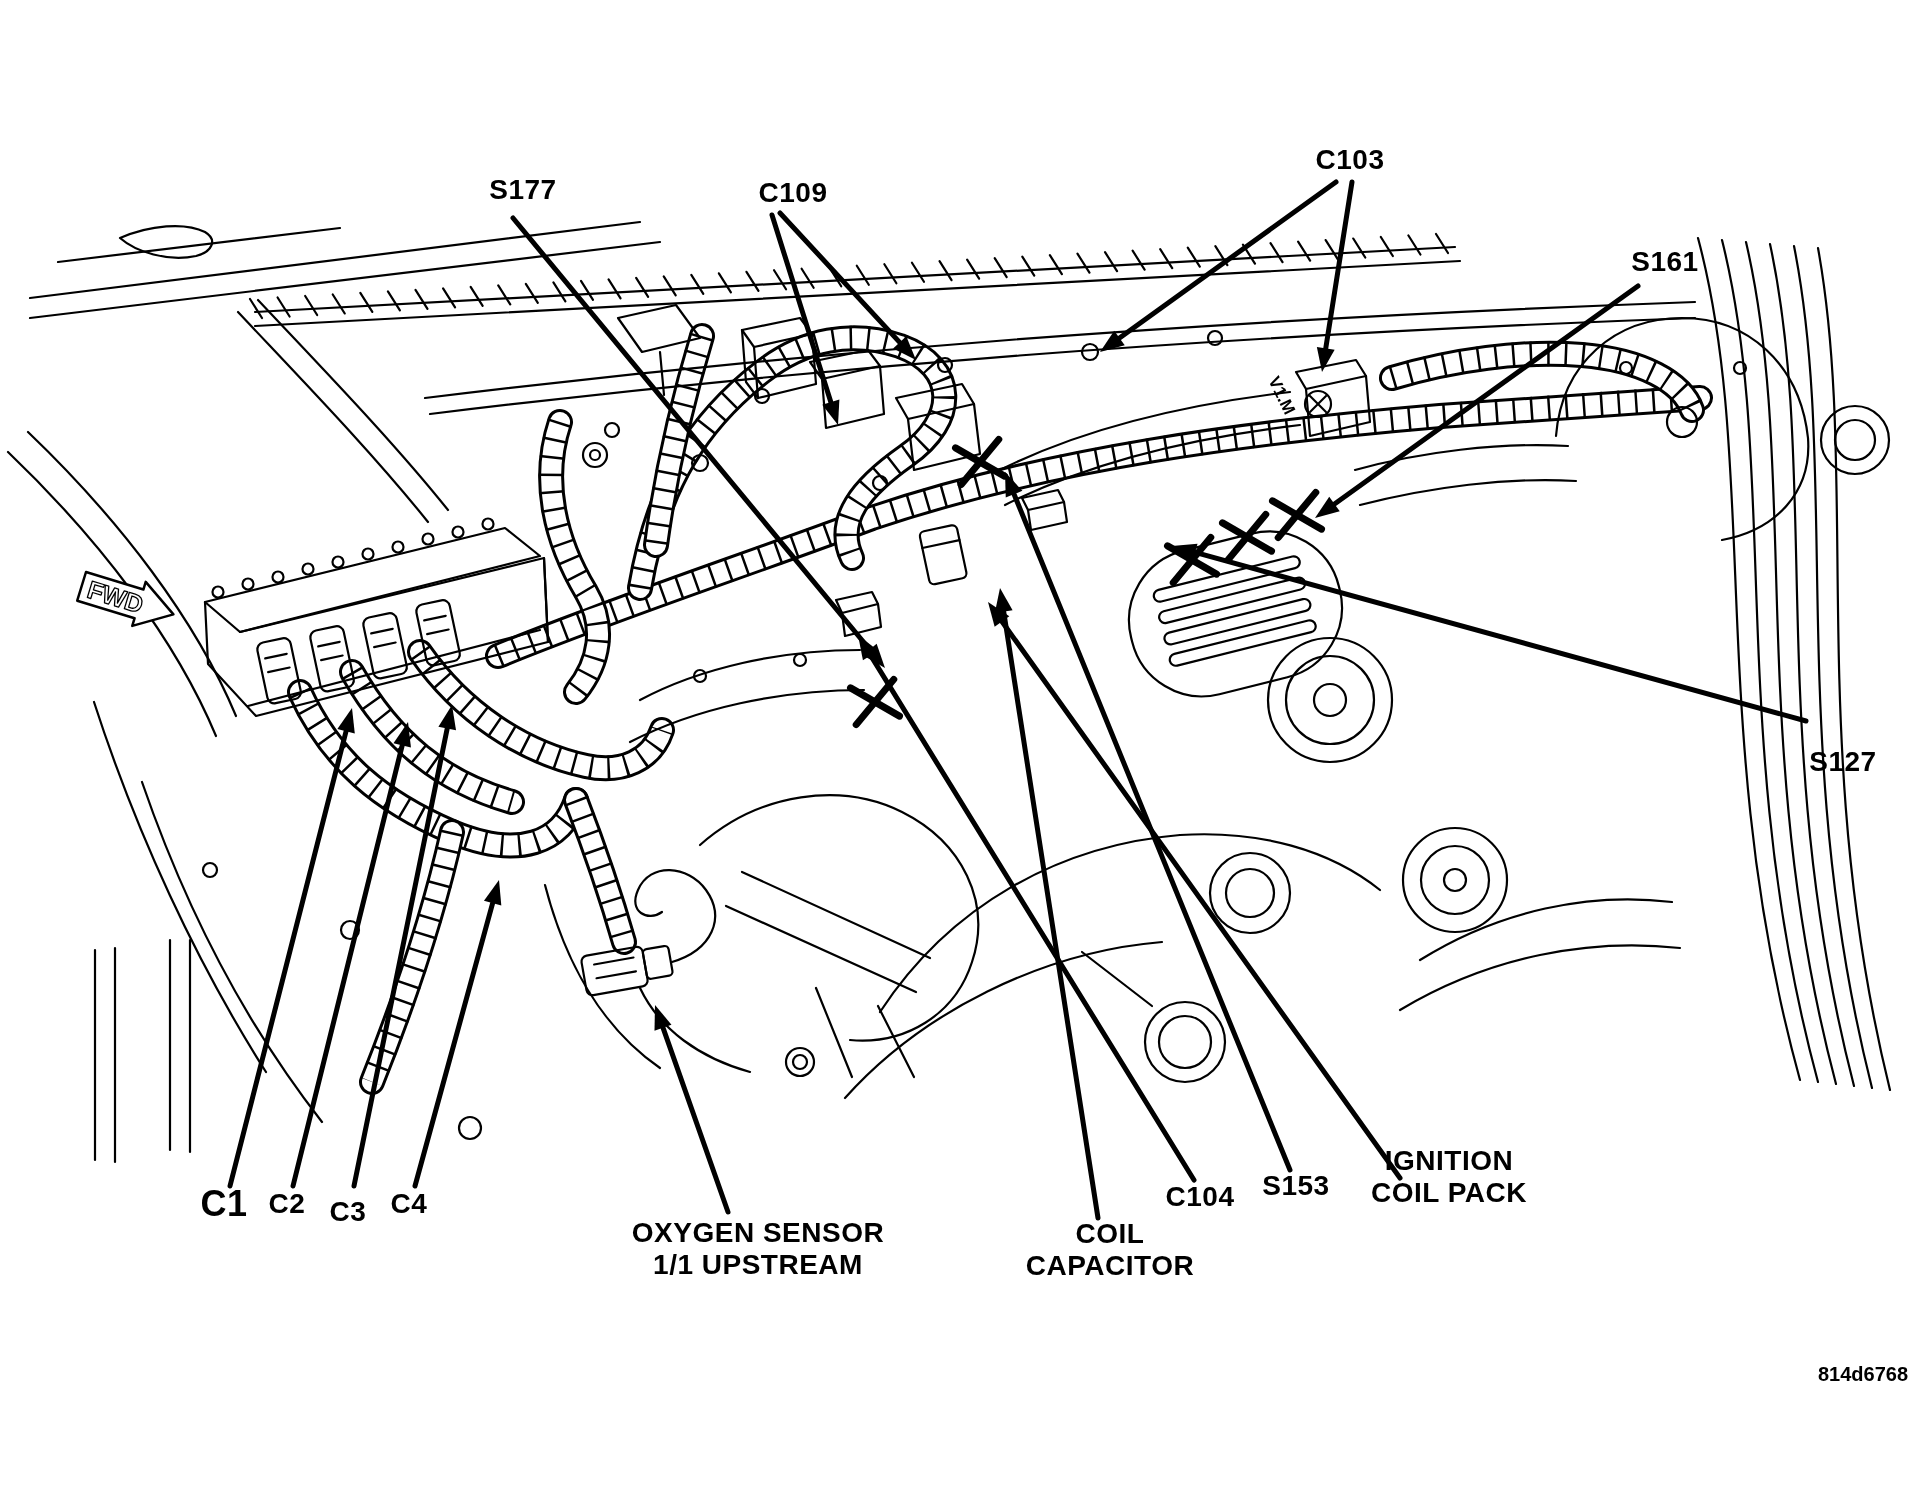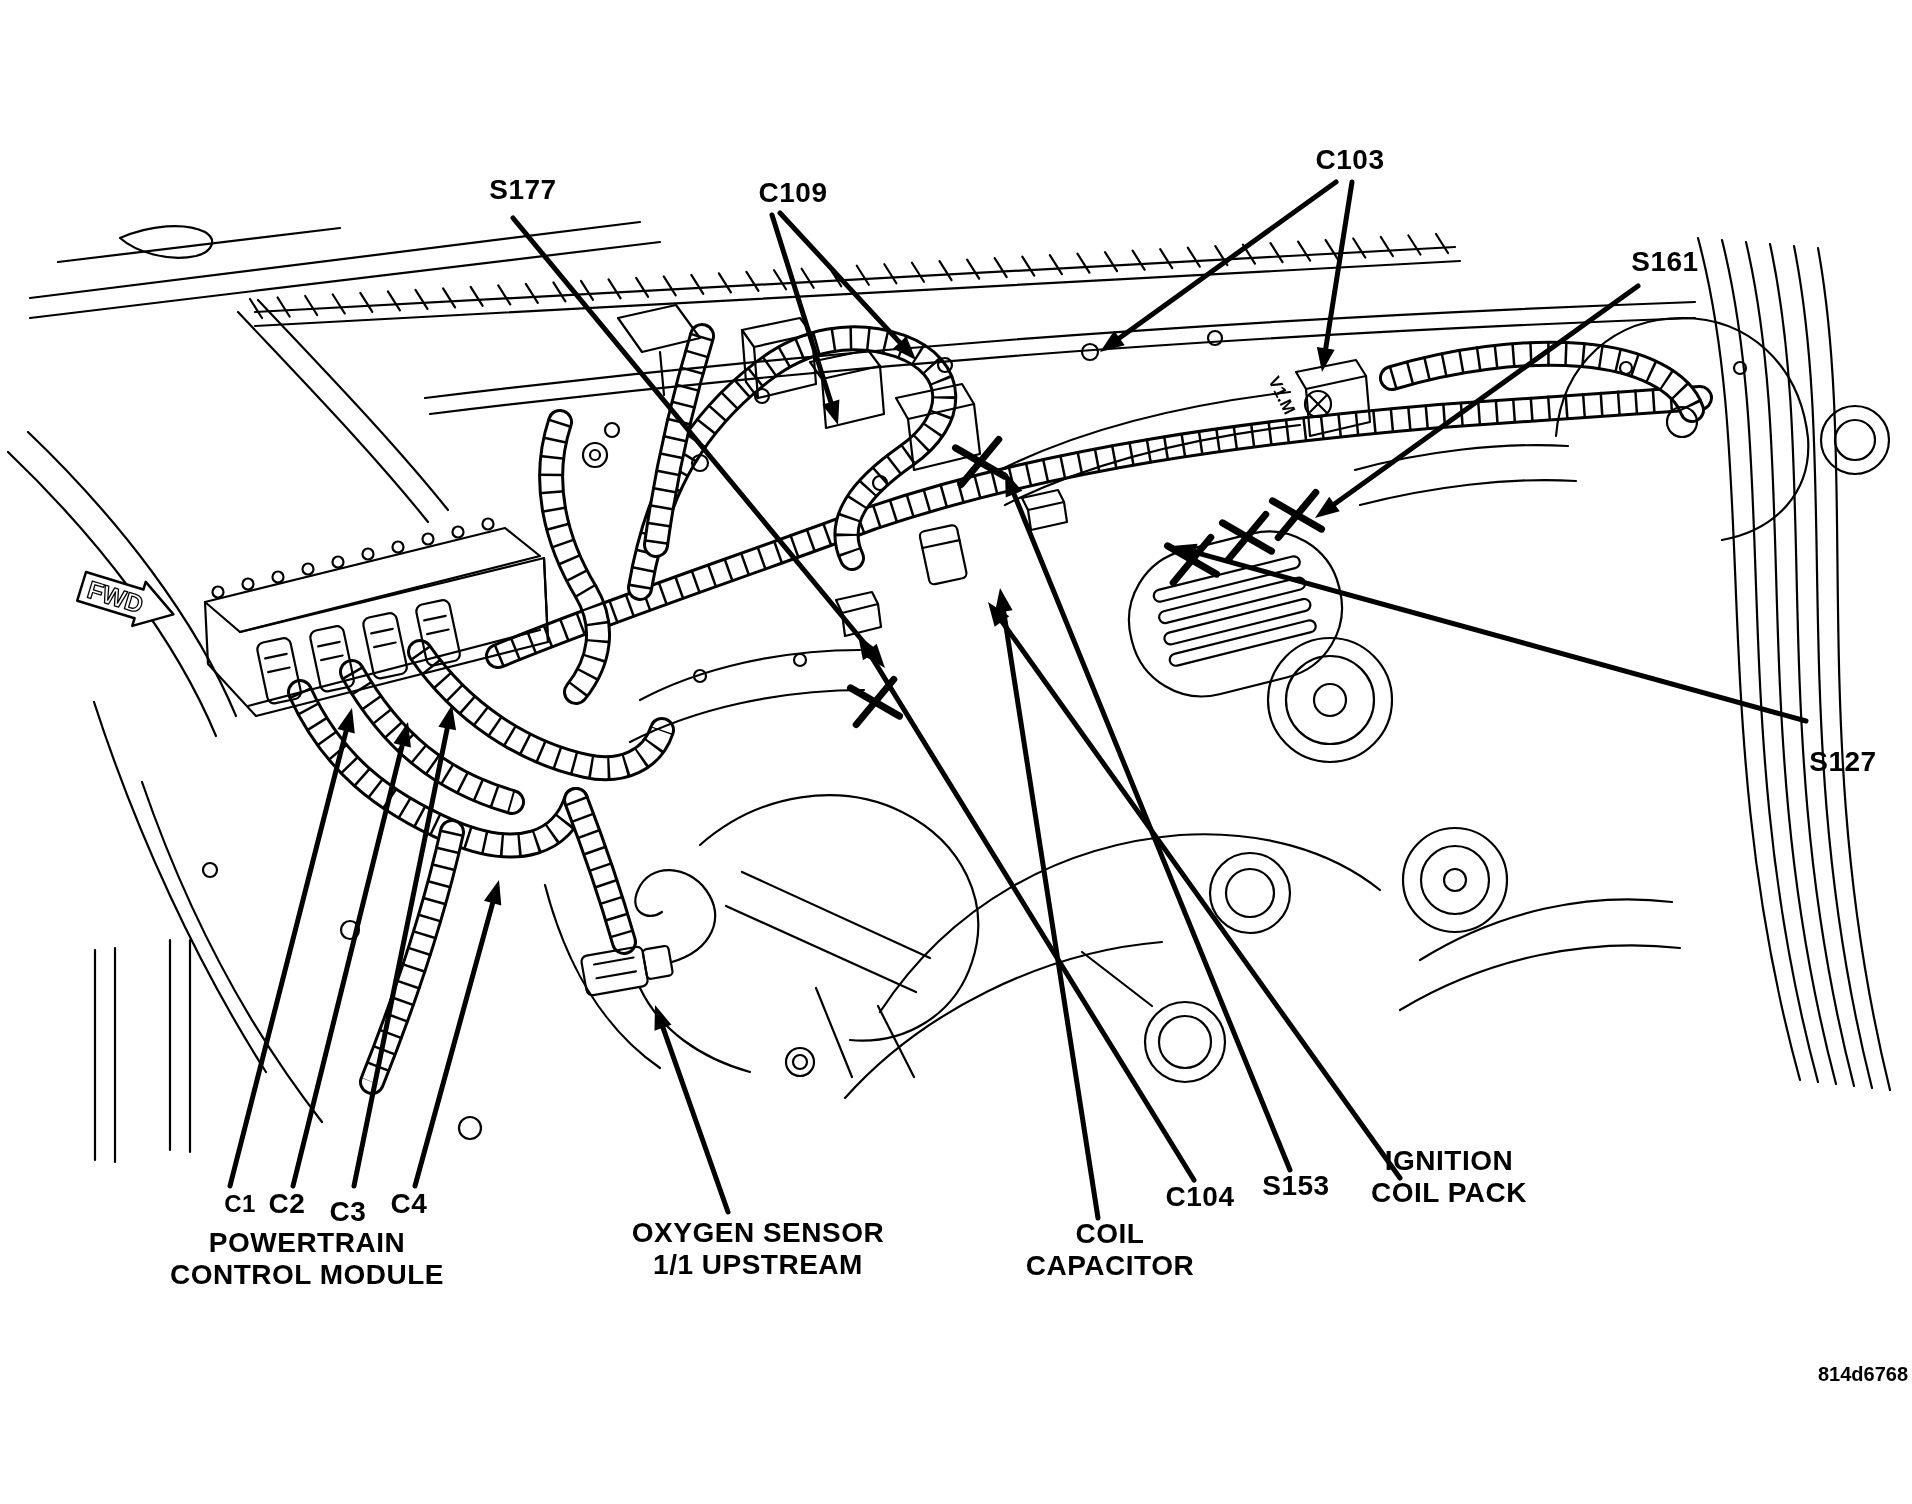--- a/index.html
+++ b/index.html
@@ -332,26 +332,24 @@
         </g>
       </g>
   </svg>
 
   <div id="labels">
       <div class="callout" style="left: 523px; top: 190px; font-size: 28px;">S177</div>
       <div class="callout" style="left: 793px; top: 193px; font-size: 28px;">C109</div>
       <div class="callout" style="left: 1350px; top: 160px; font-size: 28px;">C103</div>
       <div class="callout" style="left: 1665px; top: 262px; font-size: 28px;">S161</div>
       <div class="callout" style="left: 1843px; top: 762px; font-size: 28px;">S127</div>
-      <div class="callout" style="left: 224px; top: 1204px; font-size: 24px; margin-left: 16px;">C1</div>
+      <div class="callout" style="left: 224px; top: 1204px; font-size: 36px;">C1</div>
       <div class="callout" style="left: 287px; top: 1204px; font-size: 28px;">C2</div>
       <div class="callout" style="left: 348px; top: 1204px; font-size: 28px; margin-top: 8px;">C3</div>
       <div class="callout" style="left: 409px; top: 1204px; font-size: 28px;">C4</div>
-      <div class="callout" style="left: 307px; top: 1259px; font-size: 28px;">POWERTRAIN
-CONTROL MODULE</div>
       <div class="callout" style="left: 758px; top: 1249px; font-size: 28px;">OXYGEN SENSOR
 1/1 UPSTREAM</div>
       <div class="callout" style="left: 1110px; top: 1250px; font-size: 28px;">COIL
 CAPACITOR</div>
       <div class="callout" style="left: 1200px; top: 1197px; font-size: 28px;">C104</div>
       <div class="callout" style="left: 1296px; top: 1186px; font-size: 28px;">S153</div>
       <div class="callout" style="left: 1449px; top: 1177px; font-size: 28px;">IGNITION
 COIL PACK</div>
     </div>
 

